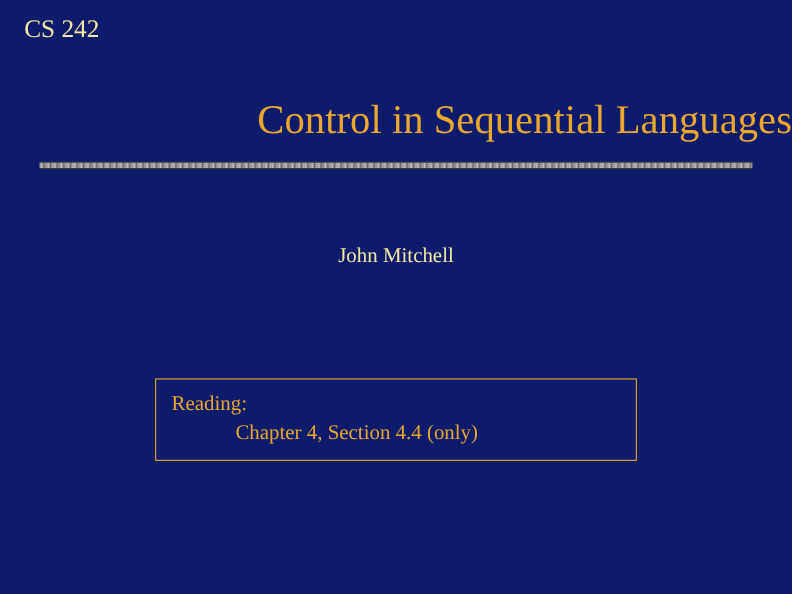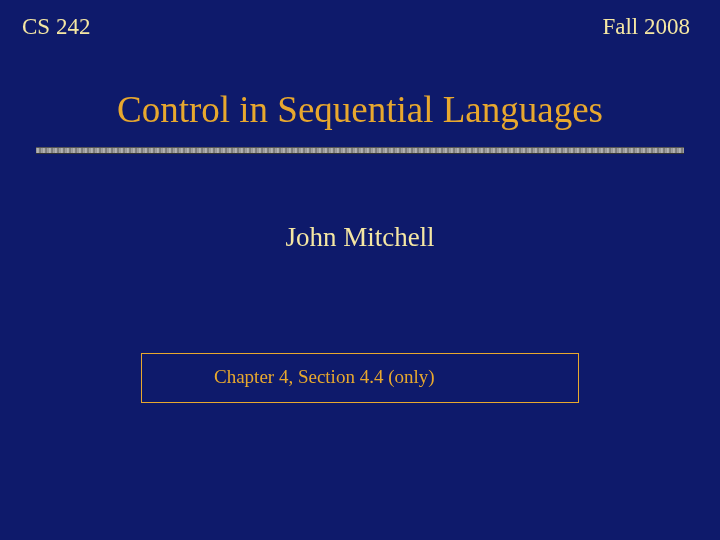--- a/index.html
+++ b/index.html
@@ -17,21 +17,21 @@
       overflow: hidden;
     }
     .header-row {
       display: flex;
       justify-content: space-between;
       padding: 14px 30px 0 22px;
       color: #f5e7a3;
       font-size: 23px;
     }
     .title-block {
-      text-align: center;
+      text-align: right;
       margin-top: 48px;
       color: #e8a82e;
     }
     .main-title {
       font-size: 37px;
       font-weight: normal;
     }
     .subtitle {
       font-size: 24px;
       font-weight: normal;
@@ -46,47 +46,47 @@
         #c0c0c0 2px,
         #6a6a6a 4px,
         #b0b0b0 6px
       );
       border-top: 1px solid #555;
       border-bottom: 1px solid #333;
     }
     .author {
       text-align: center;
       color: #f5e7a3;
-      font-size: 27px;
+      font-size: 19px;
       margin-top: 68px;
     }
     .reading-box {
       margin: 100px auto 0 auto;
       width: 438px;
       border: 1.5px solid #e8a82e;
       padding: 10px 14px 12px 14px;
       color: #e8a82e;
       font-size: 19px;
       line-height: 1.35;
     }
     .reading-box .indent {
       padding-left: 58px;
     }
   </style>
 </head>
 <body>
 
 <div class="header-row">
   <span>CS 242</span>
-  <span>Fall 2008</span>
 </div>
 
 <div class="title-block">
   <div class="main-title">Control in Sequential Languages</div>
 </div>
 
 <div class="divider"></div>
 
 <div class="author">John Mitchell</div>
 
 <div class="reading-box">
+  <div>Reading:</div>
   <div class="indent">Chapter 4, Section 4.4 (only)</div>
 </div>
 
 </body></html>

